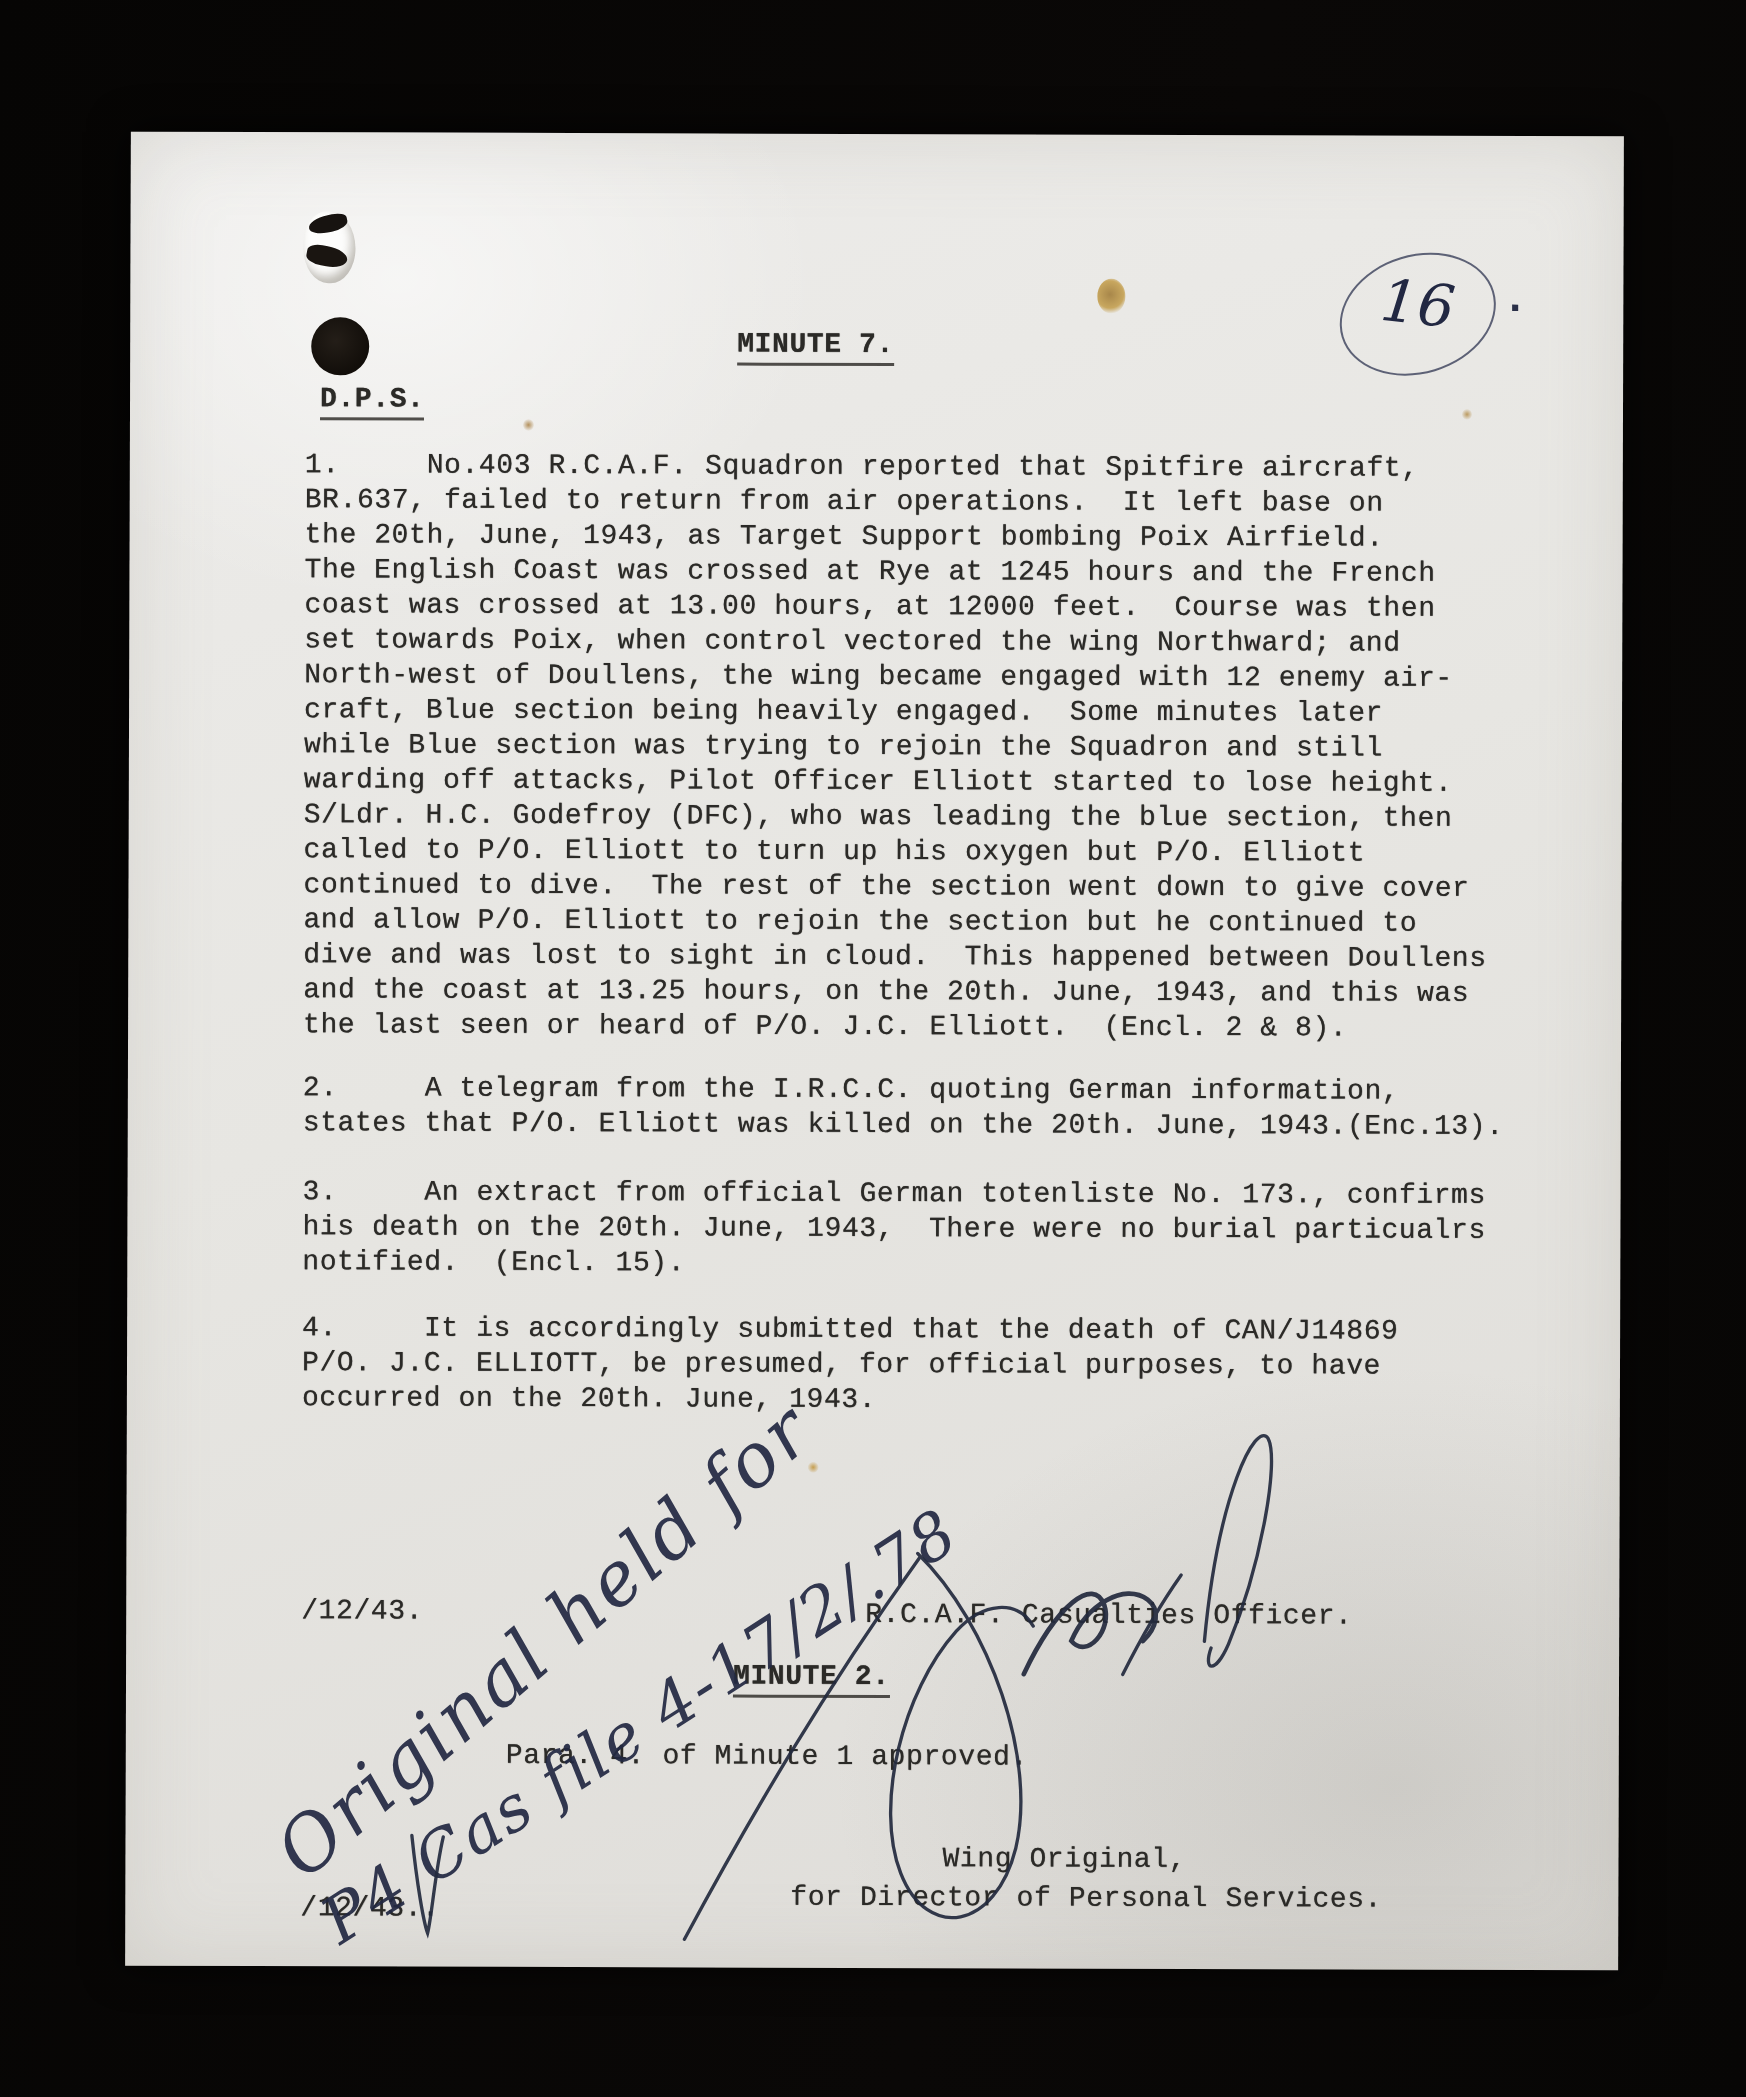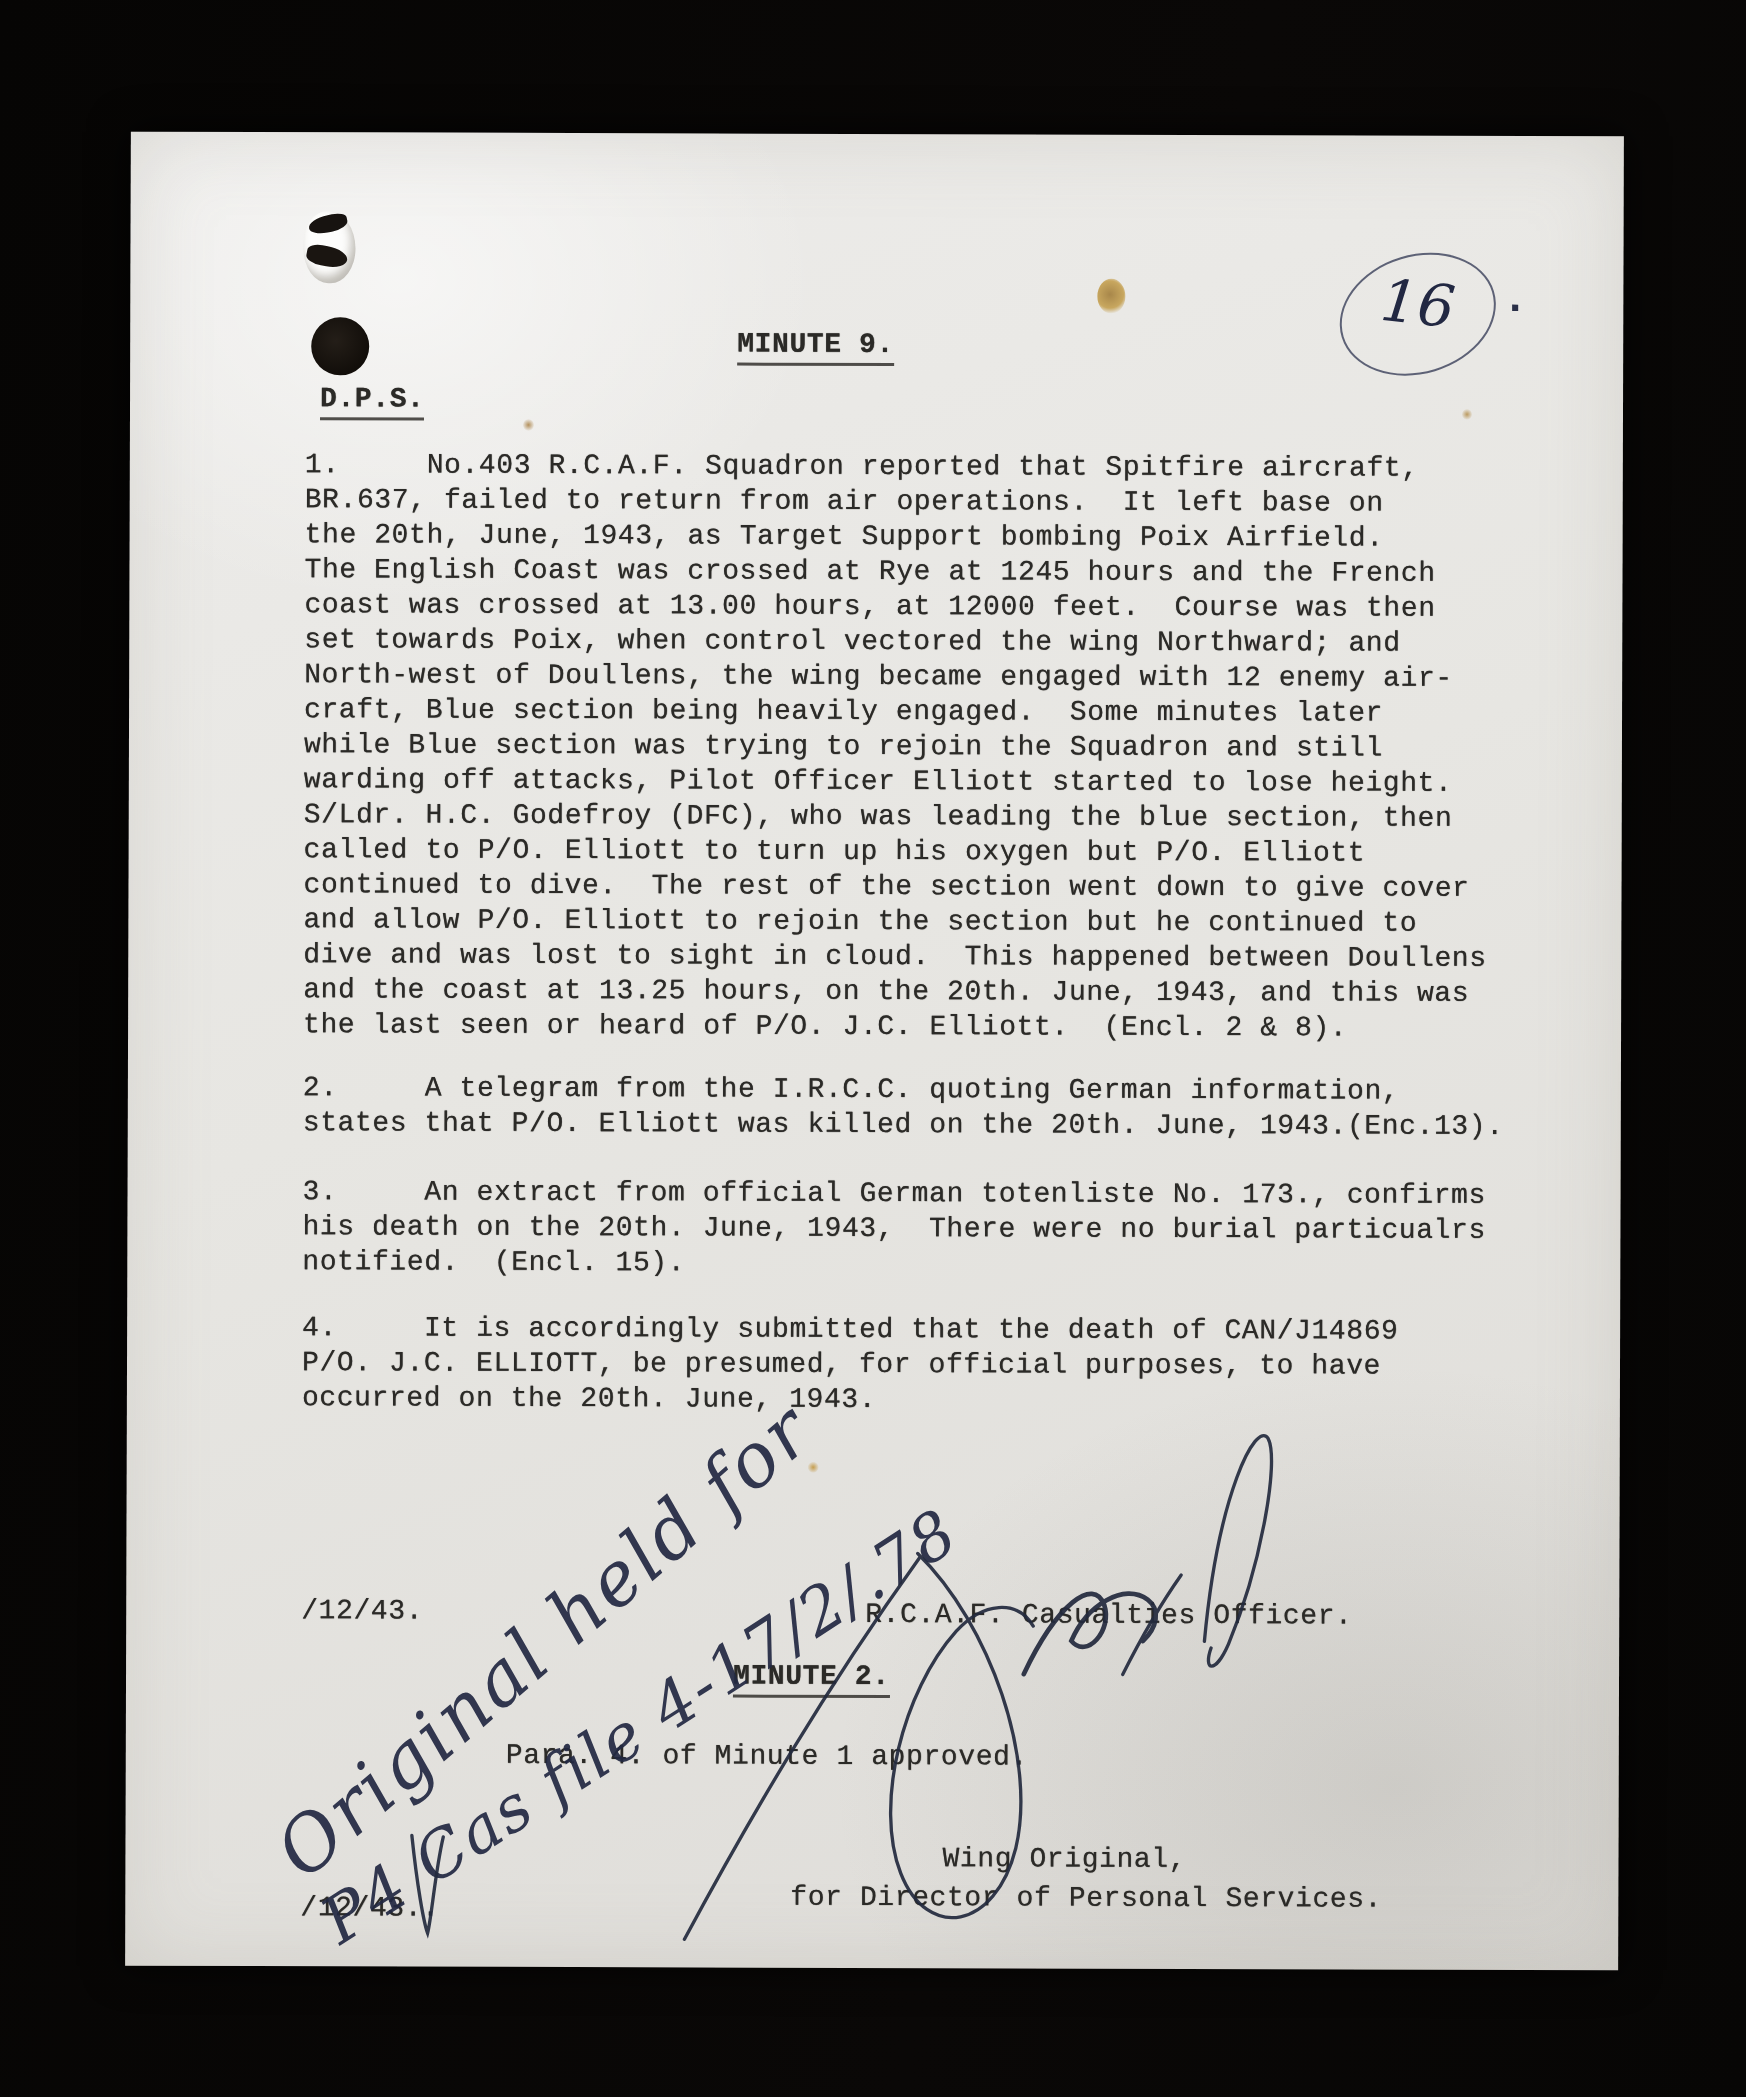--- a/index.html
+++ b/index.html
@@ -92,21 +92,21 @@
 
     <div class="stain" style="left:967px;top:144px;width:28px;height:35px;background:radial-gradient(circle at 45% 45%,#a8874a 0%,#c8a75f 55%,rgba(200,167,95,0) 78%);"></div>
     <div class="stain" style="left:393px;top:286px;width:10.7px;height:12px;background:radial-gradient(circle,#b3905c 0%,rgba(179,144,92,0) 75%);"></div>
     <div class="stain" style="left:1332px;top:273px;width:10px;height:10.7px;background:radial-gradient(circle,#bb9a60 0%,rgba(187,154,96,0) 75%);"></div>
     <div class="stain" style="left:681px;top:1328px;width:11.4px;height:11.4px;background:radial-gradient(circle,#c59d4e 0%,rgba(197,157,78,0) 75%);"></div>
 
     <div class="circle-16"></div>
     <div class="hand hand-16">16</div>
     <div class="circle-dot">.</div>
 
-    <div class="typed heading" style="left:607px;top:193px;"><span class="u">MINUTE 9.</span></div>
+    <div class="typed heading" style="left:607px;top:193px;"><span class="u">MINUTE 7.</span></div>
 
     <div class="typed heading" style="left:174px;top:249px;margin-left:16px;"><span class="u">D.P.S.</span></div>
 
     <div class="typed" style="left:175px;top:315px;">1.     No.403 R.C.A.F. Squadron reported that Spitfire aircraft,
 BR.637, failed to return from air operations.  It left base on
 the 20th, June, 1943, as Target Support bombing Poix Airfield.
 The English Coast was crossed at Rye at 1245 hours and the French
 coast was crossed at 13.00 hours, at 12000 feet.  Course was then
 set towards Poix, when control vectored the wing Northward; and
 North-west of Doullens, the wing became engaged with 12 enemy air-

